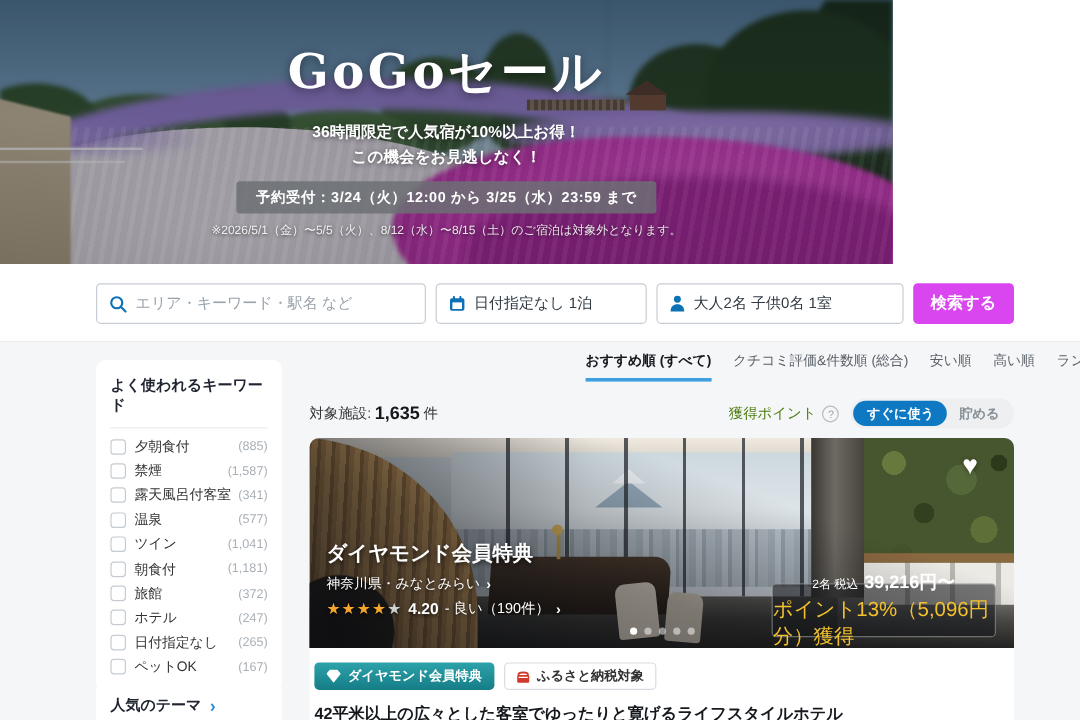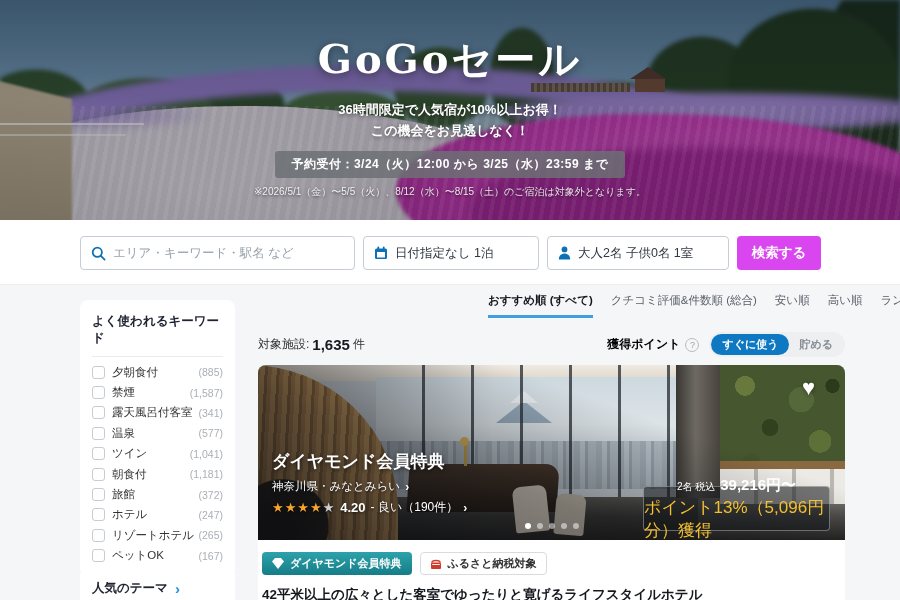--- a/index.html
+++ b/index.html
@@ -1,21 +1,21 @@
 <!DOCTYPE html>
 <html><head>
 <meta charset="utf-8">
 <style>
   * { margin:0; padding:0; box-sizing:border-box; }
   html,body { width:900px; height:600px; overflow:hidden; background:#fff;
     font-family:"Liberation Sans","DejaVu Sans",sans-serif; }
   .stage { position:absolute; top:0; left:0; width:900px; height:600px; overflow:hidden; }
 
   
-  .hero { position:absolute; top:0; left:0; width:900px; height:220px; overflow:hidden; background:#7a98ab; }
+  .hero { position:absolute; top:0; left:0; width:744px; height:220px; overflow:hidden; background:#7a98ab; }
   .sky { position:absolute; inset:0;
     background:linear-gradient(180deg,#58809f 0%,#6f93b1 35%,#9db3bf 58%,#bcc7ca 75%); }
   .treeline { position:absolute; left:0; top:18px; width:100%; height:120px; filter:blur(2px);
     background-image:
       radial-gradient(ellipse 90px 55px at 4% 70%, #314f2d 58%, transparent 60%),
       radial-gradient(ellipse 120px 60px at 16% 80%, #3c5c34 58%, transparent 60%),
       radial-gradient(ellipse 70px 48px at 27% 72%, #2e4a2a 58%, transparent 60%),
       radial-gradient(ellipse 110px 52px at 38% 85%, #42643a 58%, transparent 60%),
       radial-gradient(ellipse 80px 68px at 49% 58%, #35532f 58%, transparent 60%),
       radial-gradient(ellipse 55px 85px at 58% 50%, #2d4729 58%, transparent 60%),
@@ -63,21 +63,21 @@
   .hero-band { margin-top:10px; background:rgba(108,112,116,.85); border-radius:3px;
     padding:5px 16px; font-size:12px; font-weight:700; letter-spacing:.5px; }
   .hero-note { margin-top:7px; font-size:10px; color:rgba(255,255,255,.88); text-shadow:0 1px 3px rgba(0,0,0,.6); }
 
   
   .search-section { position:absolute; top:220px; left:0; width:900px; height:65px; background:#fff;
     border-bottom:1px solid #eceef0; }
   .search-row { position:absolute; left:80px; top:16px; display:flex; gap:8px; }
   .s-field { height:34px; border:1px solid #c7cdd4; border-radius:4px; background:#fff;
     display:flex; align-items:center; padding:0 10px; gap:7px; }
-  .s-field.f1 { width:275px; } .s-field.f2 { width:176px; } .s-field.f3 { width:182px; }
+  .s-field.f1 { width:275px; } .s-field.f2 { width:176px; } .s-field.f3 { width:206px; }
   .s-field input { border:none; outline:none; width:100%; font-size:12.5px; color:#333;
     font-family:inherit; }
   .s-field input::placeholder { color:#98a1aa; }
   .s-value { font-size:12.5px; color:#2f3942; }
   .s-icon { display:flex; align-items:center; flex:none; }
   .search-btn { width:84px; height:34px; background:#d946ef; color:#fff; border:none; border-radius:4px;
     font-size:13.5px; font-weight:700; font-family:inherit; cursor:pointer; }
 
   
   .main { position:absolute; top:285px; left:0; width:900px; height:315px; background:#f5f6f8; }
@@ -98,21 +98,21 @@
 
   .tabs { position:absolute; left:488px; top:8px; display:flex; align-items:flex-end; gap:18px; }
   .tab { font-size:11.5px; color:#5a6168; padding-bottom:7px; white-space:nowrap; cursor:pointer;
     border-bottom:3px solid transparent; }
   .tab.active { color:#15191e; font-weight:700; border-bottom-color:#3f9fe0; }
 
   .count-row { position:absolute; left:258px; top:47px; width:587px; display:flex; align-items:center; }
   .count-label { font-size:12px; color:#333; }
   .count-value { font-size:15px; font-weight:700; color:#15191e; margin:0 3px; }
   .count-unit { font-size:12px; color:#333; }
-  .points-label { margin-left:auto; font-size:12px; font-weight:700; color:#000000; }
+  .points-label { margin-left:auto; font-size:12px; font-weight:400; color:#4d7c0f; }
   .info-circle { width:14px; height:14px; border:1px solid #b6bdc4; border-radius:50%; color:#9aa2a9;
     font-size:9px; display:flex; align-items:center; justify-content:center; margin-left:5px; }
   .points-toggle { margin-left:10px; background:#edeff1; border-radius:13px; height:25px;
     display:flex; align-items:center; padding:2px; }
   .pill-active { background:#0e79c2; color:#fff; border-radius:11px; height:21px; padding:0 11px;
     font-size:11px; font-weight:700; display:flex; align-items:center; cursor:pointer; }
   .pill-inactive { color:#878f96; font-size:11px; font-weight:600; padding:0 10px; cursor:pointer; }
 
   
   .hotel-card { position:absolute; left:258px; top:80px; width:587px; background:#fff;
@@ -310,21 +310,21 @@
             <span class="kw-label">旅館</span>
             <span class="kw-count">(372)</span>
           </li>
           <li class="kw-item">
             <span class="kw-cb"></span>
             <span class="kw-label">ホテル</span>
             <span class="kw-count">(247)</span>
           </li>
           <li class="kw-item">
             <span class="kw-cb"></span>
-            <span class="kw-label">リゾートホテル</span>
+            <span class="kw-label">日付指定なし</span>
             <span class="kw-count">(265)</span>
           </li>
           <li class="kw-item">
             <span class="kw-cb"></span>
             <span class="kw-label">ペットOK</span>
             <span class="kw-count">(167)</span>
           </li>
         </ul>
     </div>
 

